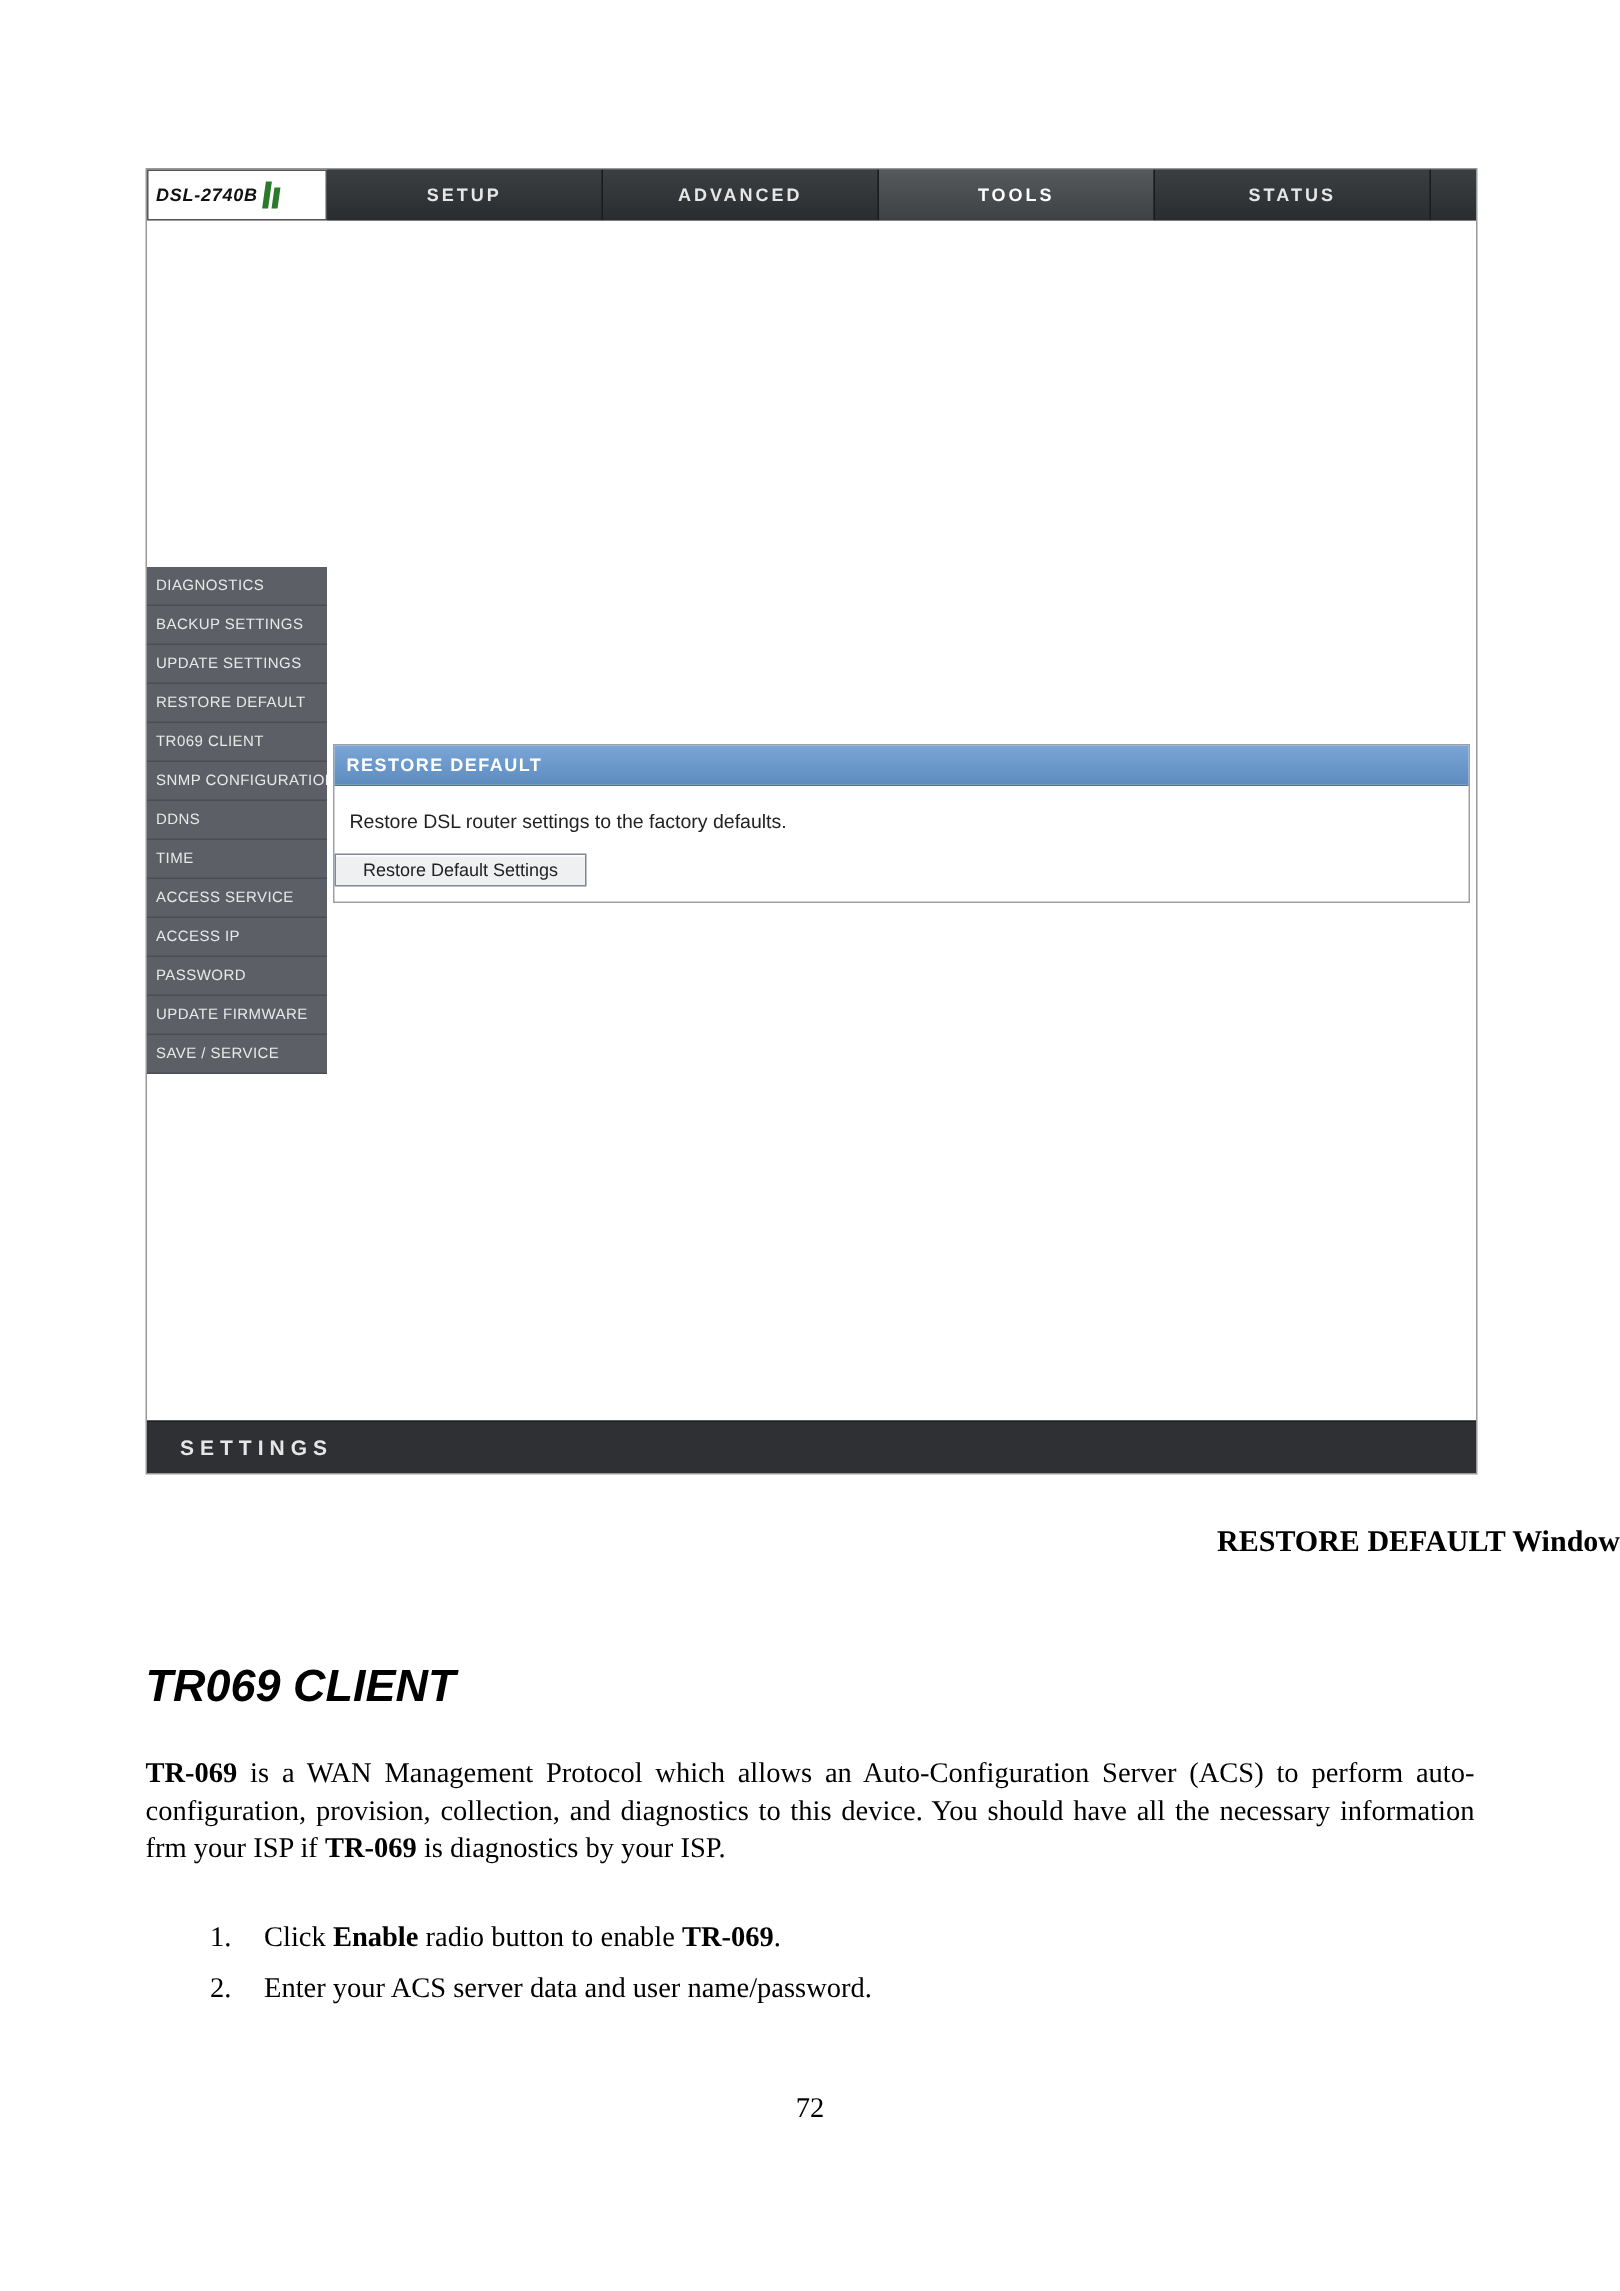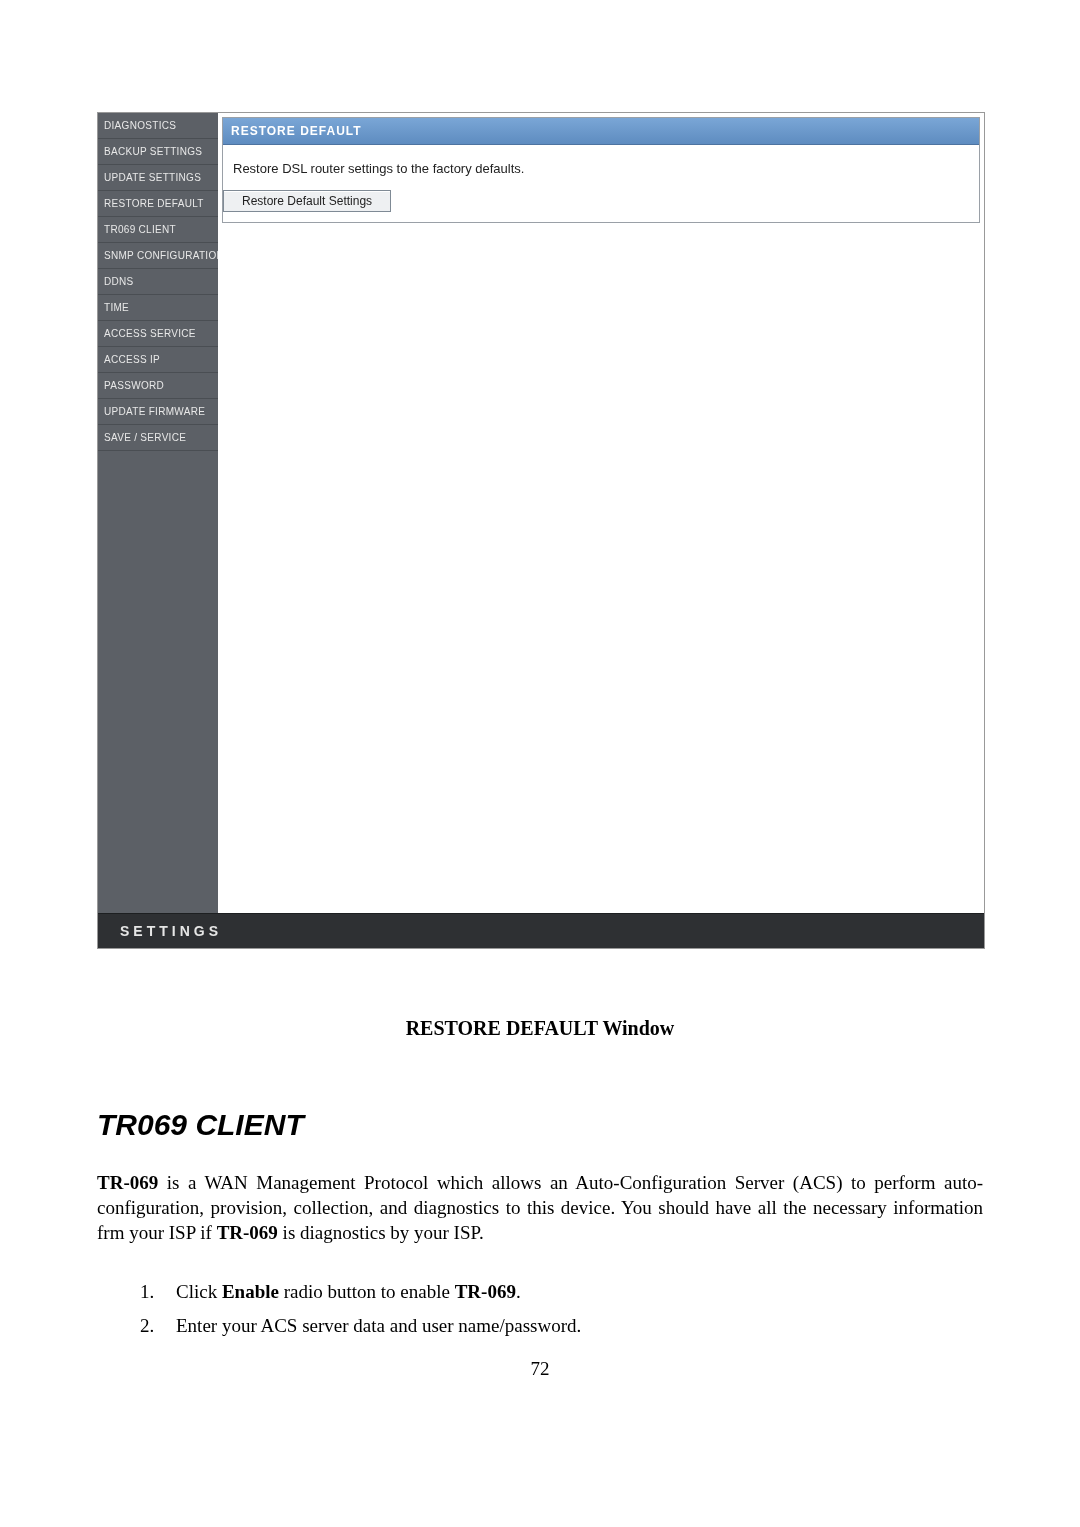--- a/index.html
+++ b/index.html
@@ -77,20 +77,21 @@
     flex: 0 0 30px;
     border-right: none;
     background: linear-gradient(#3b3f42, #2a2d30);
   }
 
   
   .ui-body {
     display: flex;
     background: #fff;
     height: 800px;
+    align-items: center;
   }
 
   .sidebar {
     width: 120px;
     background: #5c6066;
     display: flex;
     flex-direction: column;
   }
   .sidebar-item {
     padding: 7px 6px;
@@ -156,21 +157,21 @@
     font-size: 14px;
     border-top: 1px solid #1d1f21;
   }
 
   
   .caption {
     position: absolute;
     left: 0;
     width: 1080px;
     top: 1017px;
-    text-align: center;
+    text-align: right;
     font-family: "Times New Roman", Times, serif;
     font-size: 20px;
     font-weight: bold;
     color: #000;
   }
 
   .heading {
     position: absolute;
     left: 97px;
     top: 1108px;
@@ -205,34 +206,48 @@
   }
   .list-row { display: flex; }
   .list-num { width: 36px; }
   .list-text { }
   .list-text b { font-weight: bold; }
 
   .pagenum {
     position: absolute;
     left: 0;
     width: 1080px;
-    top: 1358px;
+    top: 1395px;
     text-align: center;
     font-family: "Times New Roman", Times, serif;
     font-size: 19px;
     color: #000;
   }
 </style>
 </head>
 <body>
 
 <div class="page">
 
   <div class="router-ui">
 
+    <div class="tab-row">
+      <div class="logo-cell">
+        <span class="logo-text">DSL-2740B</span>
+        <span class="logo-bars">
+          <span class="logo-bar1"></span>
+            <span class="logo-bar2"></span>
+        </span>
+      </div>
+      <div class="tab">SETUP</div>
+      <div class="tab">ADVANCED</div>
+      <div class="tab active">TOOLS</div>
+      <div class="tab">STATUS</div>
+      <div class="tab"></div>
+    </div>
 
     <div class="ui-body">
       <div class="sidebar">
         <div class="sidebar-item">DIAGNOSTICS</div>
         <div class="sidebar-item">BACKUP SETTINGS</div>
         <div class="sidebar-item">UPDATE SETTINGS</div>
         <div class="sidebar-item">RESTORE DEFAULT</div>
         <div class="sidebar-item">TR069 CLIENT</div>
         <div class="sidebar-item">SNMP CONFIGURATION</div>
         <div class="sidebar-item">DDNS</div>

